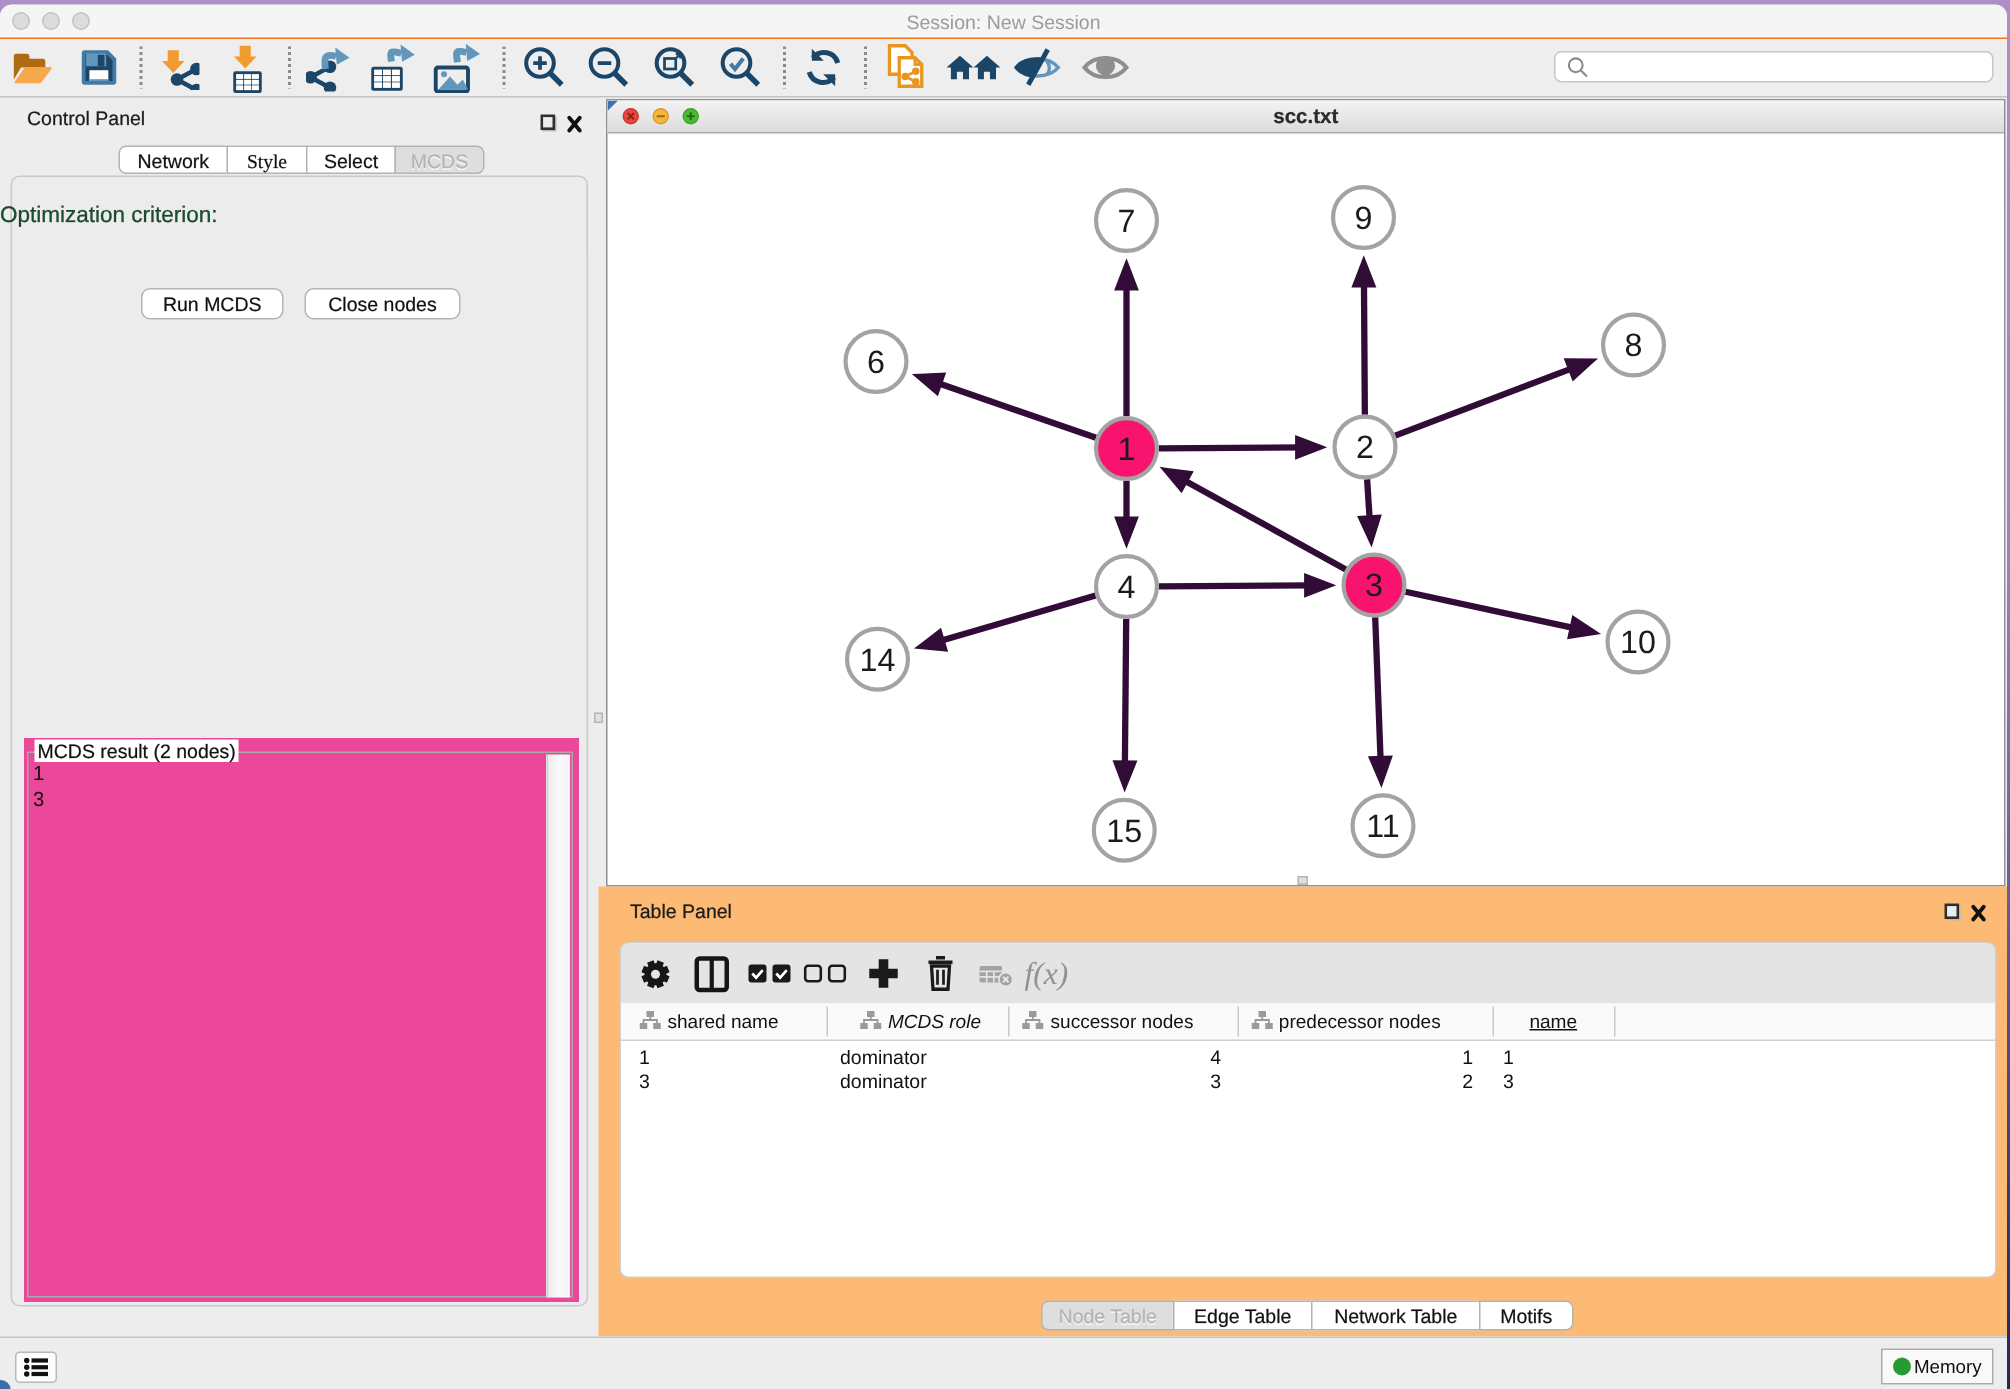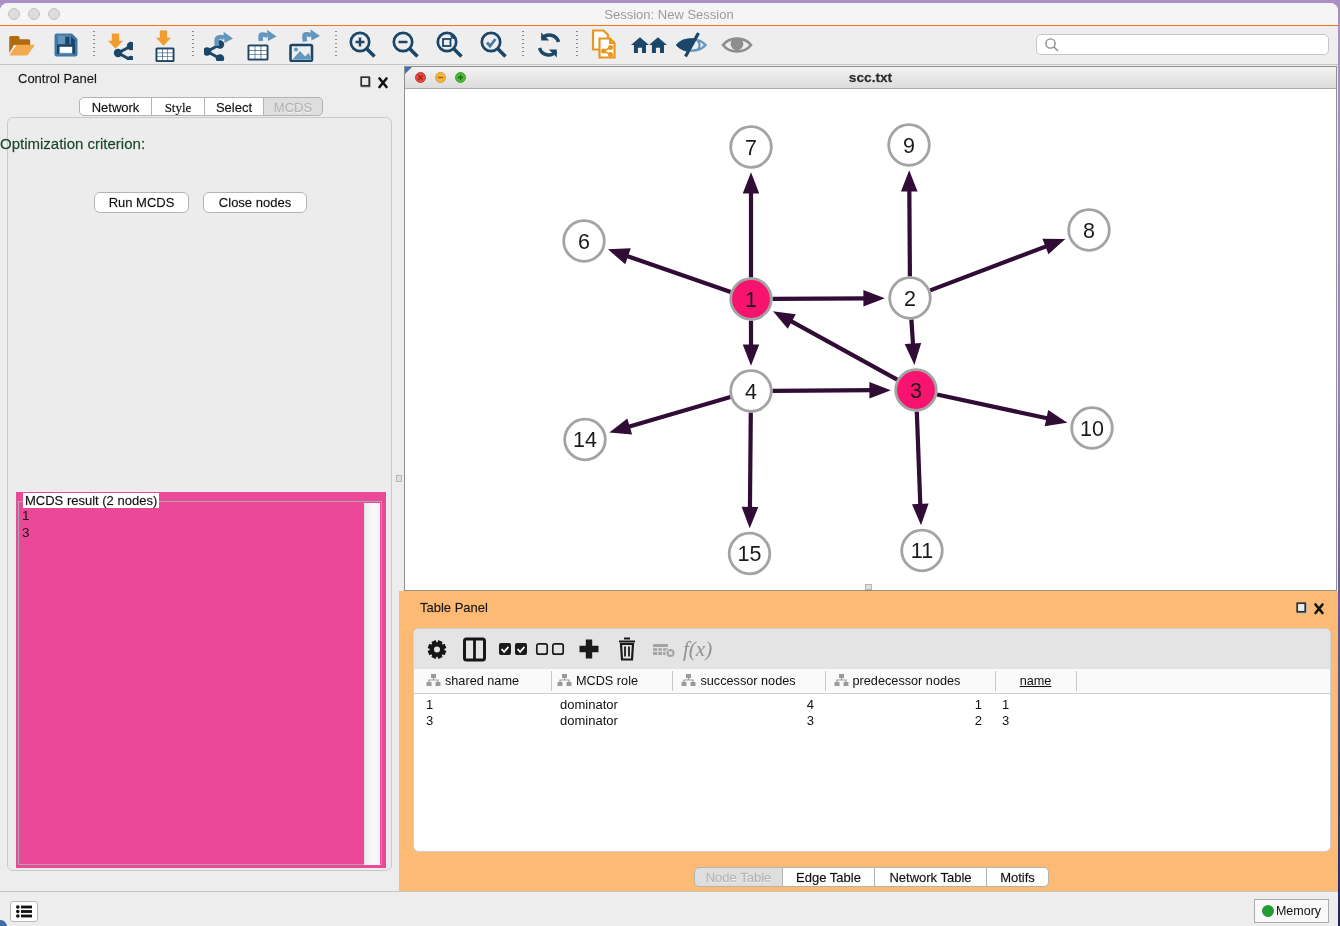--- a/index.html
+++ b/index.html
@@ -416,21 +416,21 @@
       <div id="thead">
         <div class="hcell" style="left:0;width:137px;"><svg width="15" height="13" viewBox="0 0 15 13" style="vertical-align:-2px;margin-left:-20px;margin-right:4px;">
               <g fill="#9a9a9a">
                 <rect x="5" y="0" width="5" height="4"></rect>
                 <rect x="0.5" y="8" width="5" height="4"></rect>
                 <rect x="9.5" y="8" width="5" height="4"></rect>
               </g>
               <path d="M7.5,4 v2 M3,8 v-2 h9 v2" stroke="#9a9a9a" stroke-width="1.2" fill="none"></path>
             </svg>shared name</div>
           <div class="hsep" style="left:137px;"></div>
-          <div class="hcell" style="left:133px;width:121px;"><svg width="15" height="13" viewBox="0 0 15 13" style="vertical-align:-2px;margin-left:-20px;margin-right:4px;">
+          <div class="hcell" style="left:149px;width:121px;font-style:italic;"><svg width="15" height="13" viewBox="0 0 15 13" style="vertical-align:-2px;margin-left:-20px;margin-right:4px;">
               <g fill="#9a9a9a">
                 <rect x="5" y="0" width="5" height="4"></rect>
                 <rect x="0.5" y="8" width="5" height="4"></rect>
                 <rect x="9.5" y="8" width="5" height="4"></rect>
               </g>
               <path d="M7.5,4 v2 M3,8 v-2 h9 v2" stroke="#9a9a9a" stroke-width="1.2" fill="none"></path>
             </svg>MCDS role</div>
           <div class="hsep" style="left:258px;"></div>
           <div class="hcell" style="left:258px;width:153px;"><svg width="15" height="13" viewBox="0 0 15 13" style="vertical-align:-2px;margin-left:-20px;margin-right:4px;">
               <g fill="#9a9a9a">

